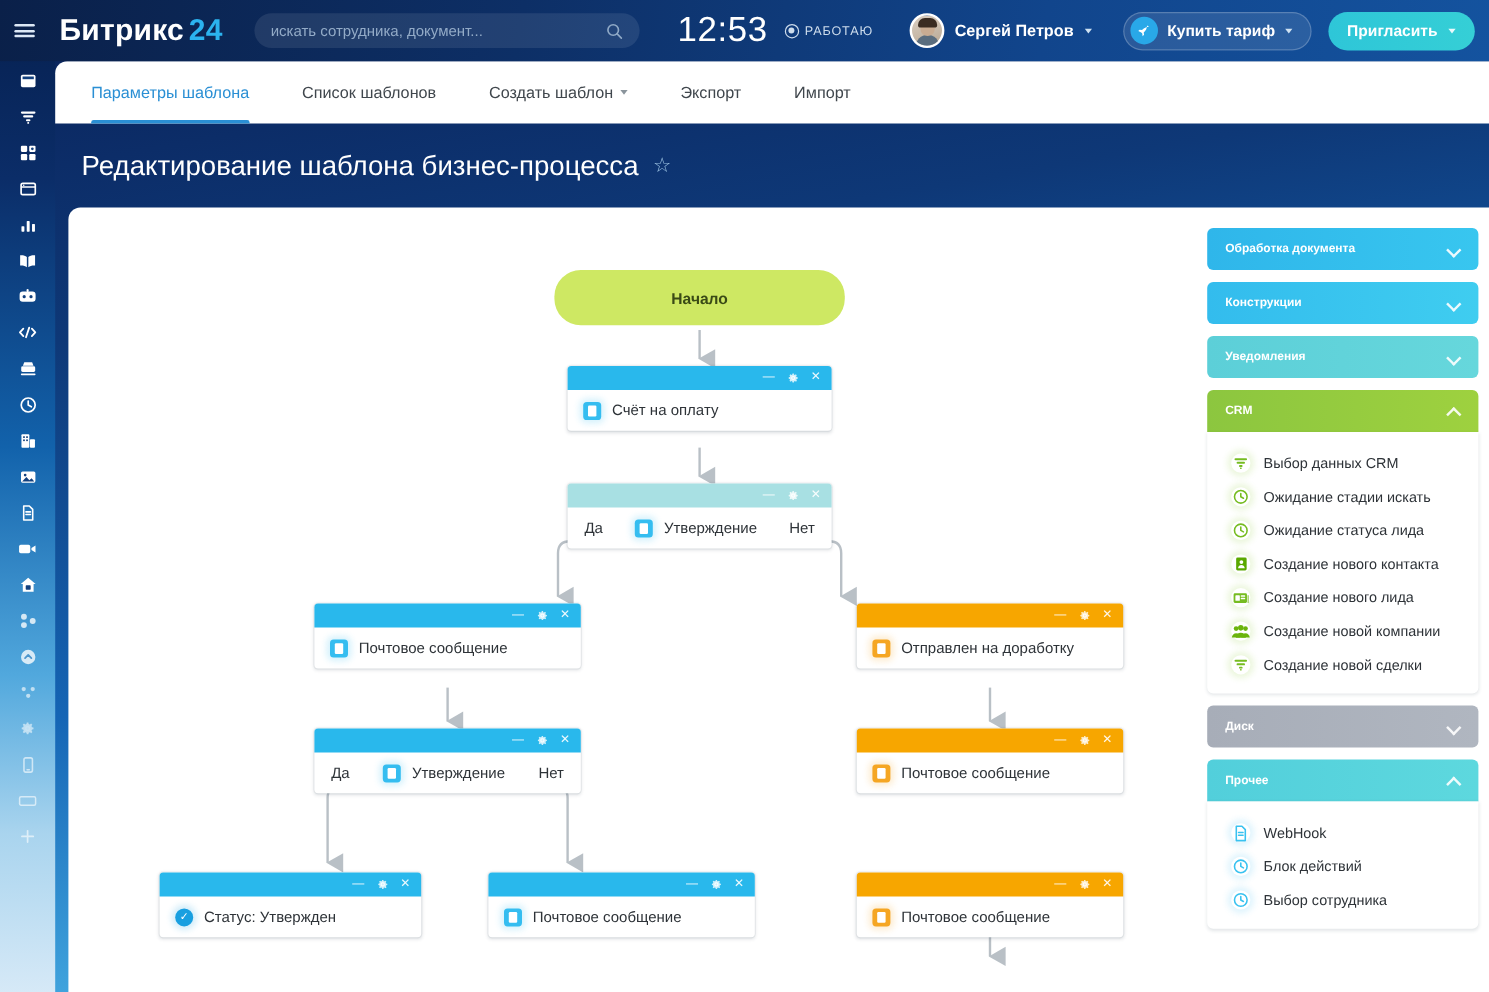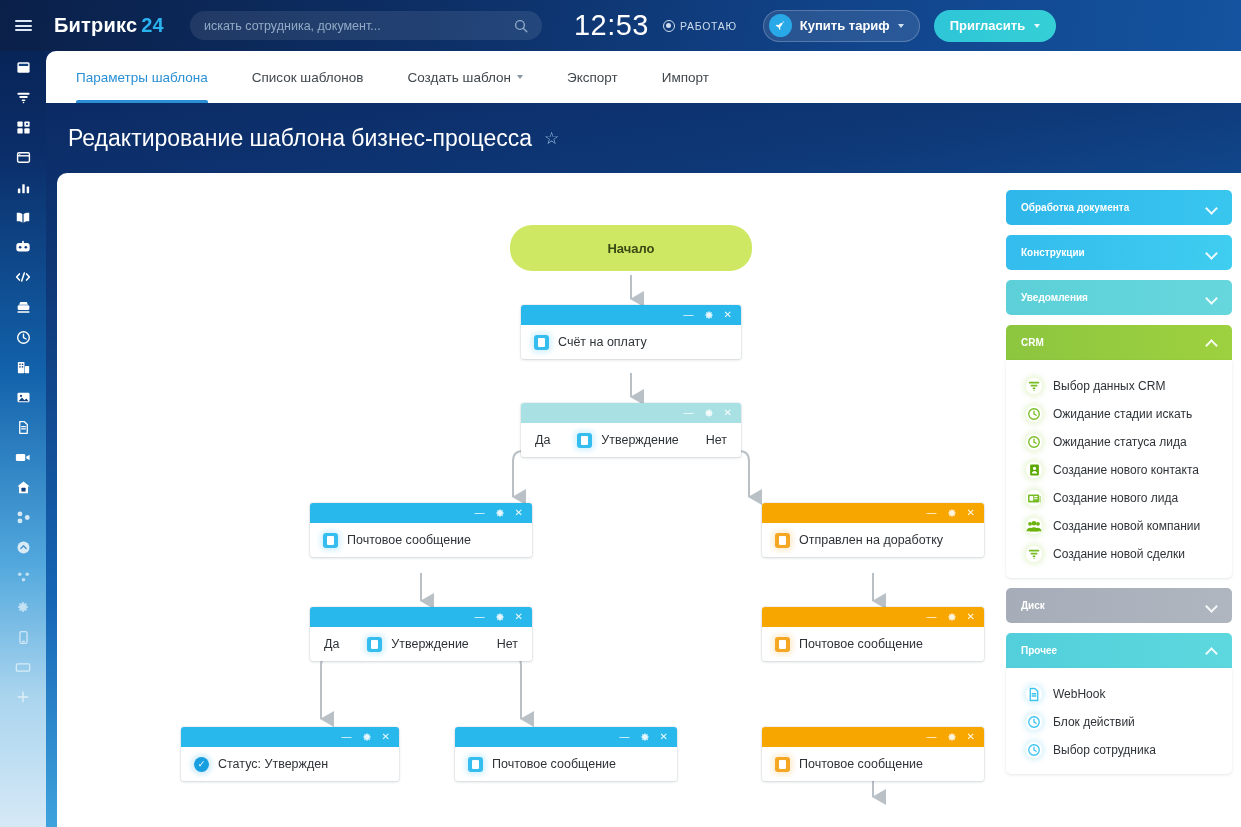--- a/index.html
+++ b/index.html
@@ -33,21 +33,21 @@
   #header {
     position: absolute; left: 0; top: 0; width: 1241px; height: 51px;
     background: linear-gradient(100deg, #0a2049 0%, #0d2f66 35%, #11458c 70%, #14539f 100%);
     display: flex; align-items: center; z-index: 20;
   }
   #burger {
     width: 46px; height: 51px; display: flex; align-items: center; justify-content: center; cursor: pointer;
   }
   #burger span { display: block; width: 17px; height: 2px; background: #dce8f6; margin: 2.5px 0; border-radius: 1px; }
   #brand {
-    font-size: 20px; font-weight: bold; color: #ffffff; letter-spacing: .2px;
+    font-size: 25px; font-weight: bold; color: #ffffff; letter-spacing: .2px;
     margin-left: 8px; white-space: nowrap;
   }
   #brand .num { color: #2bb3ef; margin-left: 4px; }
   #search-box {
     margin-left: 26px; width: 352px; height: 29px; border-radius: 15px;
     background: rgba(255,255,255,0.09);
     display: flex; align-items: center; padding: 0 14px; cursor: text;
   }
   #search-input {
     flex: 1; background: transparent; border: 0; outline: 0;
@@ -121,21 +121,21 @@
     display: flex; align-items: center; padding-left: 22px; gap: 12px; z-index: 6;
   }
   #page-title { color: #ffffff; font-size: 23px; font-weight: 300; white-space: nowrap; }
   #fav-star { color: #9cc3e2; font-size: 17px; cursor: pointer; }
 
   
   #canvas {
     position: absolute; left: 57px; top: 173px; width: 1184px; height: 654px;
     background: #ffffff; border-top-left-radius: 10px; overflow: hidden; z-index: 6;
   }
-  #flow { position: absolute; left: 0; top: 0; width: 960px; height: 654px; margin-left: 48px; }
+  #flow { position: absolute; left: 0; top: 0; width: 960px; height: 654px; }
   #flow svg.conn { position: absolute; left: 0; top: 0; width: 960px; height: 654px; pointer-events: none; }
 
   
   .node { position: absolute; background: #ffffff; border-radius: 3px;
           box-shadow: 0 1px 3px rgba(40,60,80,0.17), 0 0 0 1px rgba(40,60,80,0.05); }
   .node-head {
     height: 20px; border-radius: 3px 3px 0 0; display: flex; align-items: center;
     justify-content: flex-end; gap: 10px; padding-right: 9px;
   }
   .node-head .hbtn { color: rgba(255,255,255,0.92); font-size: 10px; line-height: 1; cursor: pointer; display: flex; }
@@ -384,20 +384,29 @@
 
   <div id="clock">12:53</div>
 
   <div id="status-chip">
     <span id="status-dot">
         <i></i>
       </span>
     <span>РАБОТАЮ</span>
   </div>
 
+  <div id="user-area">
+    <div id="avatar">
+      <span class="body"></span>
+        <span class="face"></span>
+        <span class="hair"></span>
+    </div>
+    <span id="user-name">Сергей Петров</span>
+    <span class="caret" style="color:#cfe2f2"></span>
+  </div>
 
   <div id="buy-btn">
     <span id="buy-icon">
       <svg width="12" height="12" viewBox="0 0 12 12" fill="currentColor">
         <path d="M10.5 1.5C8 1.5 5.8 2.6 4.3 4.4L2.2 4.1 1 5.3l2.2 1 .4.4.9.9.3 2.2 1.3-1.2-.3-2C7.6 5.2 8.7 3 8.7 .5z" transform="translate(0.6,0.8) scale(0.95)"></path>
       </svg>
     </span>
     <span id="buy-label">Купить тариф</span>
     <span id="buy-caret" class="caret"></span>
   </div>

